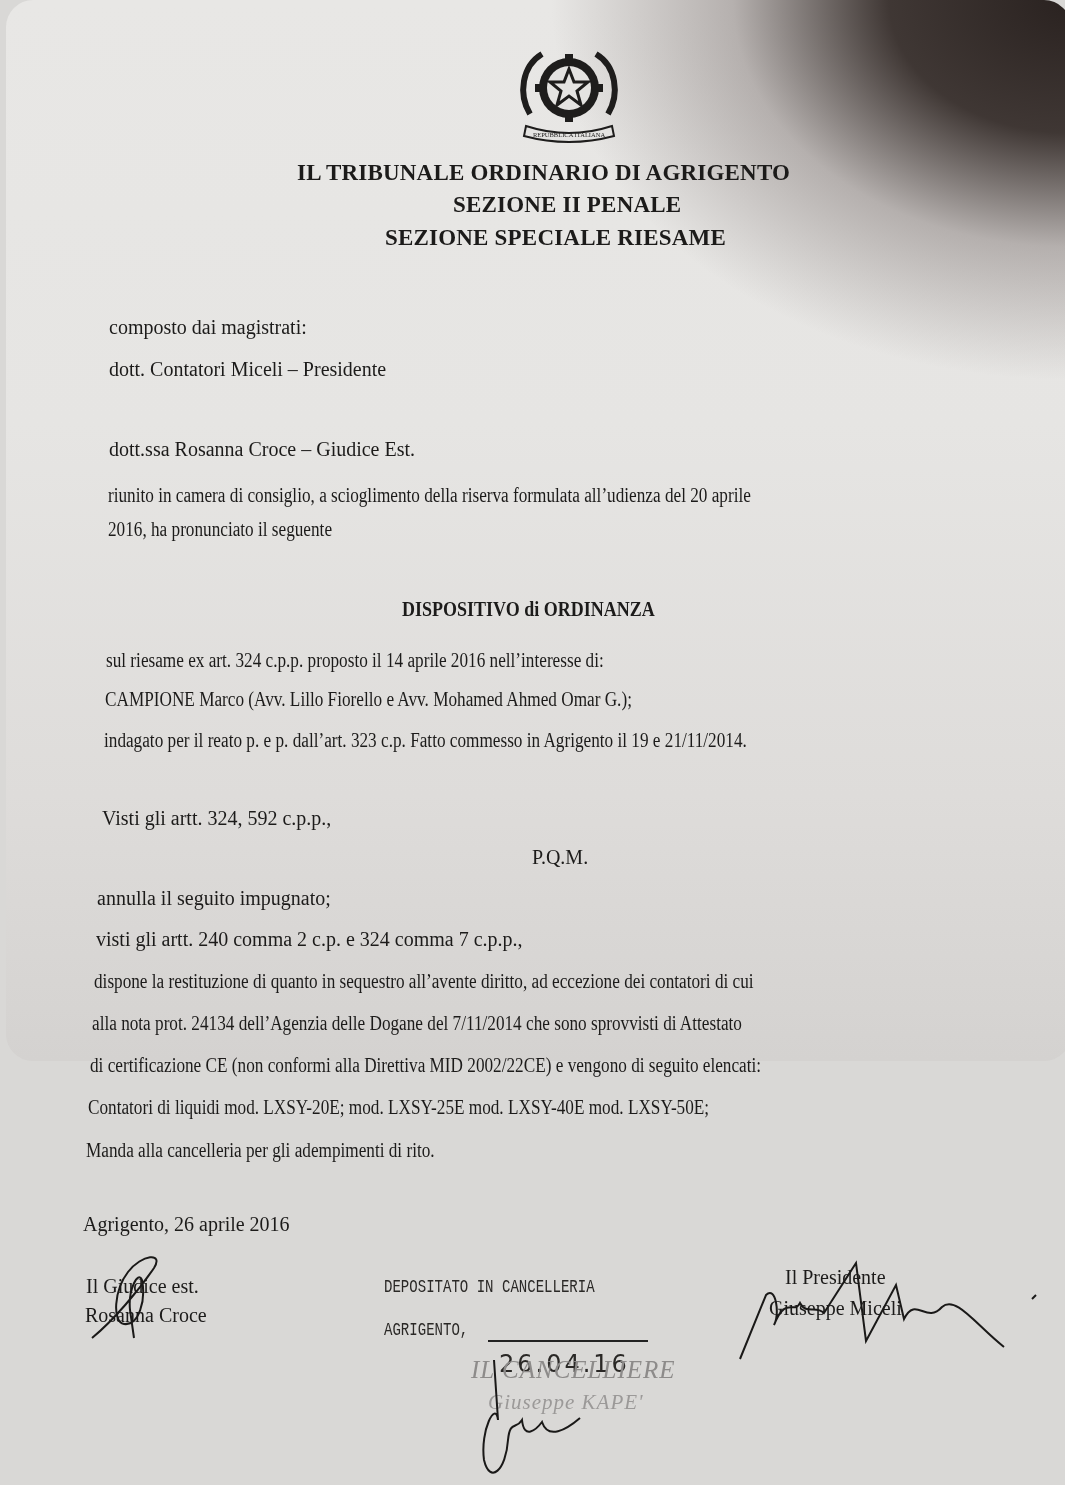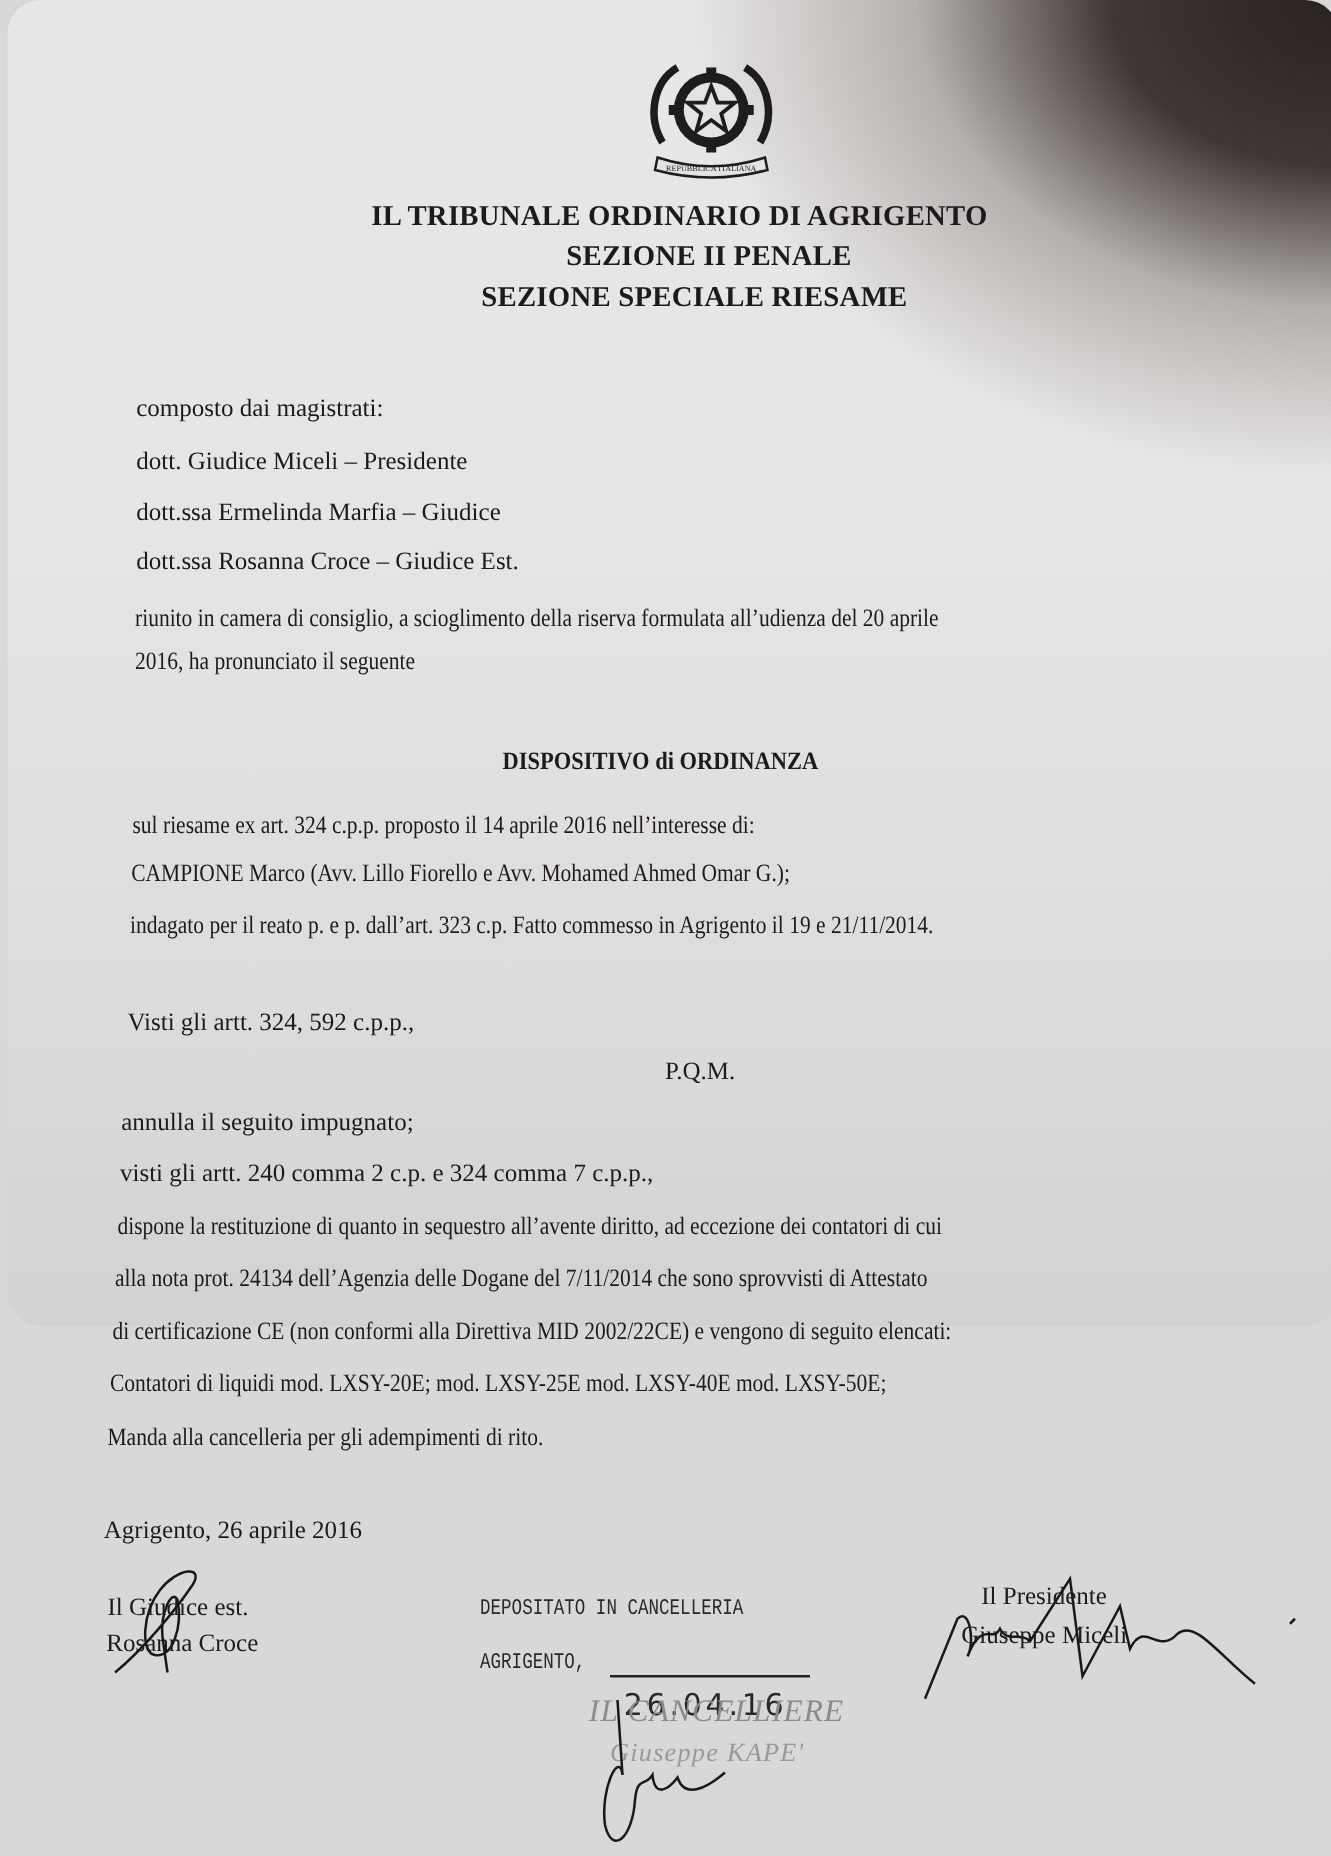--- a/index.html
+++ b/index.html
@@ -53,22 +53,21 @@
     <polygon points="55,25 60,38 74,38 63,47 67,61 55,52 43,61 47,47 36,38 50,38" fill="#e4e3e1" stroke="#1e1d1c" stroke-width="3"></polygon>
     <path d="M12 82 Q55 96 98 82 L100 92 Q55 104 10 92 Z" fill="#e4e3e1" stroke="#1e1d1c" stroke-width="2"></path>
     <text x="55" y="93" text-anchor="middle" font-size="6.5" font-family="Liberation Serif, serif" fill="#1e1d1c">REPUBBLICA ITALIANA</text>
   </svg>
 
   <div class="abs hdr h1">IL TRIBUNALE ORDINARIO DI AGRIGENTO</div>
   <div class="abs hdr h2">SEZIONE II PENALE</div>
   <div class="abs hdr h3">SEZIONE SPECIALE RIESAME</div>
 
   <div class="abs body-text" style="left:103px; top:316px;">composto dai magistrati:</div>
-  <div class="abs body-text" style="left:103px; top:358px;">dott. Giudice Miceli – Presidente</div>
-  <div class="abs body-text" style="left:103px; top:399px;">dott.ssa Ermelinda Marfia – Giudice</div>
+  <div class="abs body-text" style="left:103px; top:358px;">dott. Contatori Miceli – Presidente</div>
   <div class="abs body-text" style="left:103px; top:438px;">dott.ssa Rosanna Croce – Giudice Est.</div>
   <div class="abs cond" style="left:102px; top:484px;">riunito in camera di consiglio, a scioglimento della riserva formulata all’udienza del 20 aprile</div>
   <div class="abs cond" style="left:102px; top:518px;">2016, ha pronunciato il seguente</div>
 
   <div class="abs title2" style="left:396px; top:598px;">DISPOSITIVO di ORDINANZA</div>
   <div class="abs cond" style="left:100px; top:649px;">sul riesame ex art. 324 c.p.p. proposto il 14 aprile 2016 nell’interesse di:</div>
   <div class="abs cond" style="left:99px; top:688px;">CAMPIONE Marco (Avv. Lillo Fiorello e Avv. Mohamed Ahmed Omar G.);</div>
   <div class="abs cond" style="left:98px; top:729px;">indagato per il reato p. e p.  dall’art. 323 c.p. Fatto commesso in Agrigento il 19 e 21/11/2014.</div>
 
   <div class="abs body-text" style="left:96px; top:807px;">Visti gli artt. 324, 592 c.p.p.,</div>

